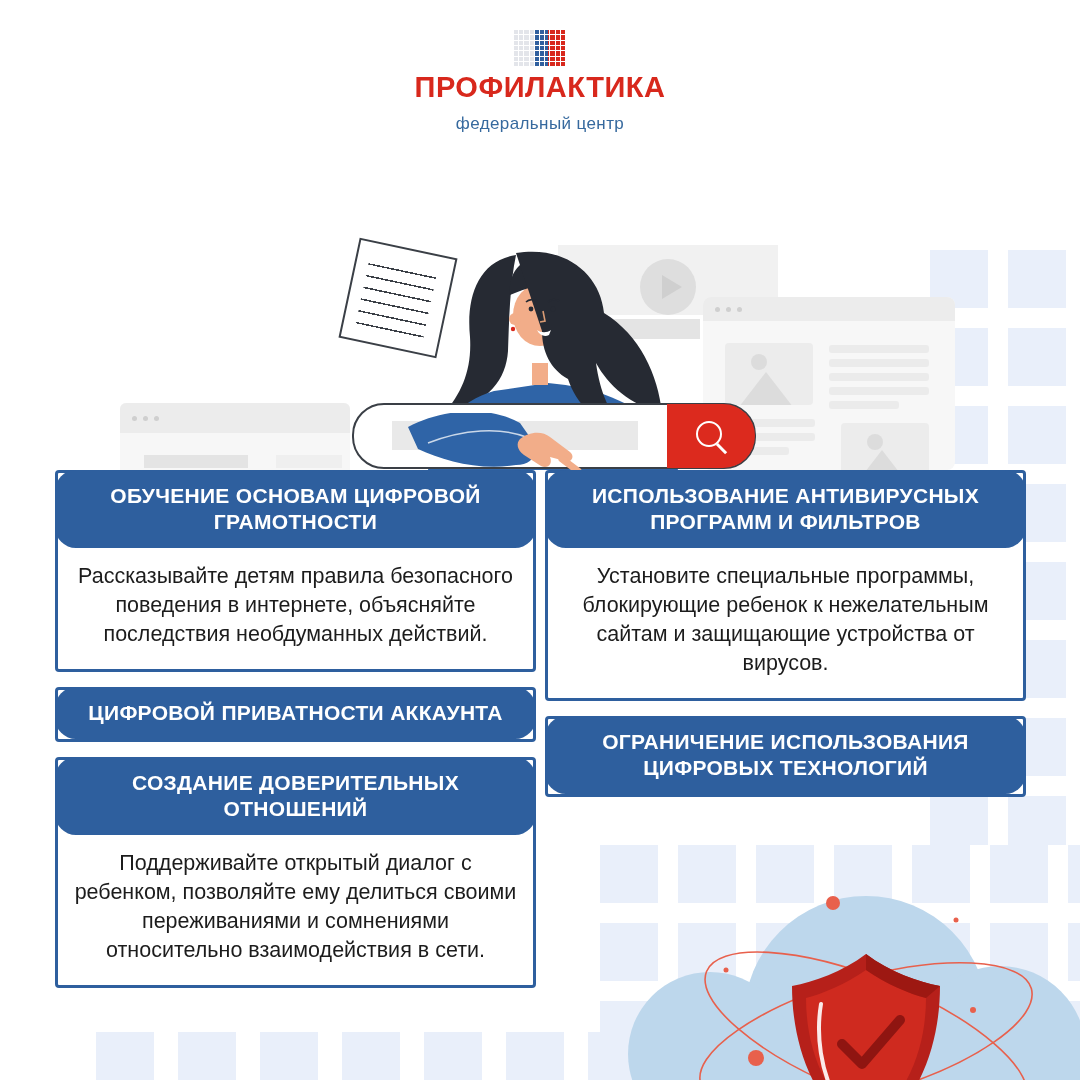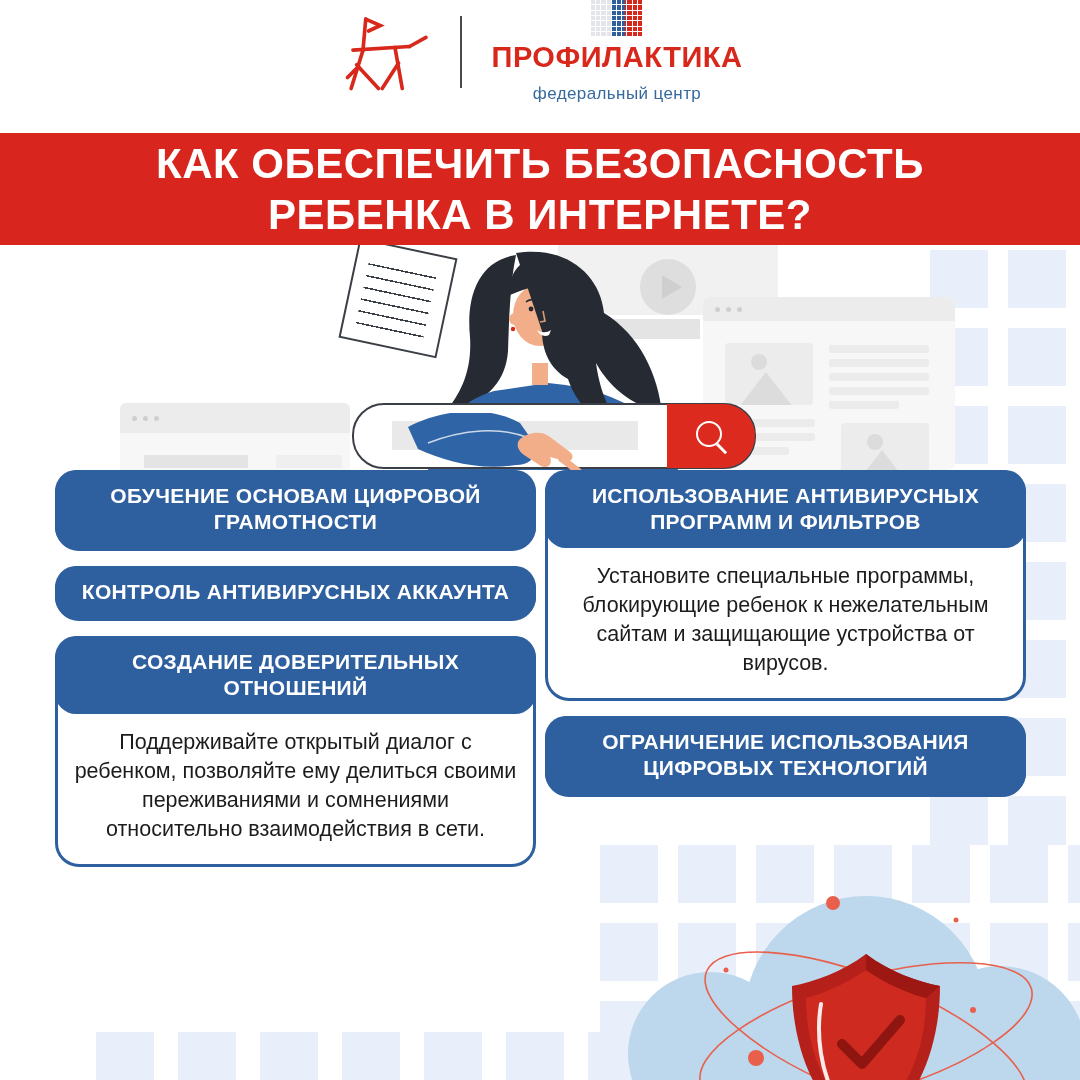--- a/index.html
+++ b/index.html
@@ -1,21 +1,21 @@
 <!DOCTYPE html>
 <html lang="ru"><head>
 <meta charset="utf-8">
 <style>
   html,body{margin:0;padding:0;background:#fff;}
   .page{position:relative;width:1080px;height:1080px;overflow:hidden;background:#fff;
         font-family:"Liberation Sans","DejaVu Sans",sans-serif;}
 
   
   .header{position:absolute;top:0;left:0;right:0;height:103px;
-          display:flex;align-items:center;justify-content:center;gap:30px;z-index:3;}
+          display:flex;align-items:center;justify-content:center;gap:30px;z-index:3;flex-direction:column;}
   .chair-logo{width:92px;height:84px;}
   .header-divider{width:2px;height:72px;background:#4a4a4a;}
   .brand{display:flex;flex-direction:column;align-items:center;}
   .logo-grid{width:52px;height:37px;margin-bottom:6px;
      background-image:
        repeating-linear-gradient(to right, transparent 0 4.2px, #fff 4.2px 5.2px),
        repeating-linear-gradient(to bottom, transparent 0 4.3px, #fff 4.3px 5.3px),
        linear-gradient(to right,#e3e5ea 0 38%, #2f5f9e 38% 66%, #d8281c 66% 100%);}
   .brand-name{font-size:29px;font-weight:700;color:#d8281c;letter-spacing:.5px;line-height:1;}
   .brand-sub{font-size:17px;color:#36699e;margin-top:12px;letter-spacing:.4px;}
@@ -74,21 +74,21 @@
      border-radius:0 32px 32px 0;display:flex;align-items:center;justify-content:center;}
   .mag{position:relative;width:30px;height:30px;}
   .mag:before{content:"";position:absolute;left:0;top:0;width:22px;height:22px;border:2.5px solid #fff;border-radius:50%;}
   .mag:after{content:"";position:absolute;left:22px;top:22px;width:13px;height:2.5px;background:#fff;
      transform:rotate(45deg);transform-origin:0 0;}
 
   
   .col{position:absolute;top:470px;width:481px;display:flex;flex-direction:column;gap:15px;z-index:2;}
   .col-left{left:55px;}
   .col-right{left:545px;}
-  .card{background:#fff;border:3px solid #2e5f9e;border-radius:24px;}
+  .card{background:#fff;border:3px solid #2e5f9e;border-radius:4px;}
   .card-head{background:#2e5f9e;border-radius:21px;margin:-3px -3px 0 -3px;padding:13px 26px;
      color:#fff;font-weight:700;font-size:21px;line-height:26px;text-align:center;letter-spacing:.3px;}
   .card-body{padding:14px 14px 20px;text-align:center;font-size:21.5px;line-height:29px;color:#1c1c1c;}
 
   
   .cloud-wrap{position:absolute;left:618px;top:858px;width:462px;height:222px;z-index:1;}
 </style>
 </head>
 <body>
 
@@ -141,24 +141,20 @@
       <path d="M66 58 L48 86"></path>
     </svg>
     <div class="header-divider"></div>
     <div class="brand">
       <div class="logo-grid"></div>
       <div class="brand-name">ПРОФИЛАКТИКА</div>
       <div class="brand-sub">федеральный центр</div>
     </div>
   </div>
 
-  <div class="banner">
-    <div class="banner-line">КАК ОБЕСПЕЧИТЬ БЕЗОПАСНОСТЬ</div>
-    <div class="banner-line">РЕБЕНКА В ИНТЕРНЕТЕ?</div>
-  </div>
 
   <div class="illu">
 
     <div class="gray-panel video-panel">
       <div class="play-circle"></div>
     </div>
     <div class="video-bar"></div>
 
     <div class="browser browser-big">
       <div class="browser-head">
@@ -221,23 +217,24 @@
       <path d="M0 14 C34 -4 80 -8 112 10 L126 30 C130 44 122 52 108 52 C72 58 36 48 10 36 Z" fill="#2f64a7"></path>
       <path d="M20 30 C56 16 92 14 118 24" fill="none" stroke="#fff" stroke-width="1.5" opacity=".75"></path>
       <path d="M112 26 c8 -7 22 -9 30 -2 l20 15 c5 4 2 11 -5 9 l-15 -4 c3 7 -2 12 -9 9 l-17 -11 c-7 -5 -8 -12 -4 -16 z" fill="#f2ad89"></path>
       <path d="M154 46 l16 12" stroke="#f2ad89" stroke-width="7" stroke-linecap="round"></path>
     </svg>
   </div>
 
   <div class="col col-left">
     <div class="card">
       <div class="card-head">ОБУЧЕНИЕ ОСНОВАМ ЦИФРОВОЙ ГРАМОТНОСТИ</div>
-    </div>
-    <div class="card">
-      <div class="card-head">КОНТРОЛЬ АНТИВИРУСНЫХ АККАУНТА</div>
+      <div class="card-body">Рассказывайте детям правила безопасного поведения в интернете, объясняйте последствия необдуманных действий.</div>
+    </div>
+    <div class="card">
+      <div class="card-head">ЦИФРОВОЙ ПРИВАТНОСТИ АККАУНТА</div>
     </div>
     <div class="card">
       <div class="card-head">СОЗДАНИЕ ДОВЕРИТЕЛЬНЫХ ОТНОШЕНИЙ</div>
       <div class="card-body">Поддерживайте открытый диалог с ребенком, позволяйте ему делиться своими переживаниями и сомнениями относительно взаимодействия в сети.</div>
     </div>
   </div>
 
   <div class="col col-right">
     <div class="card">
       <div class="card-head">ИСПОЛЬЗОВАНИЕ АНТИВИРУСНЫХ ПРОГРАММ И ФИЛЬТРОВ</div>

